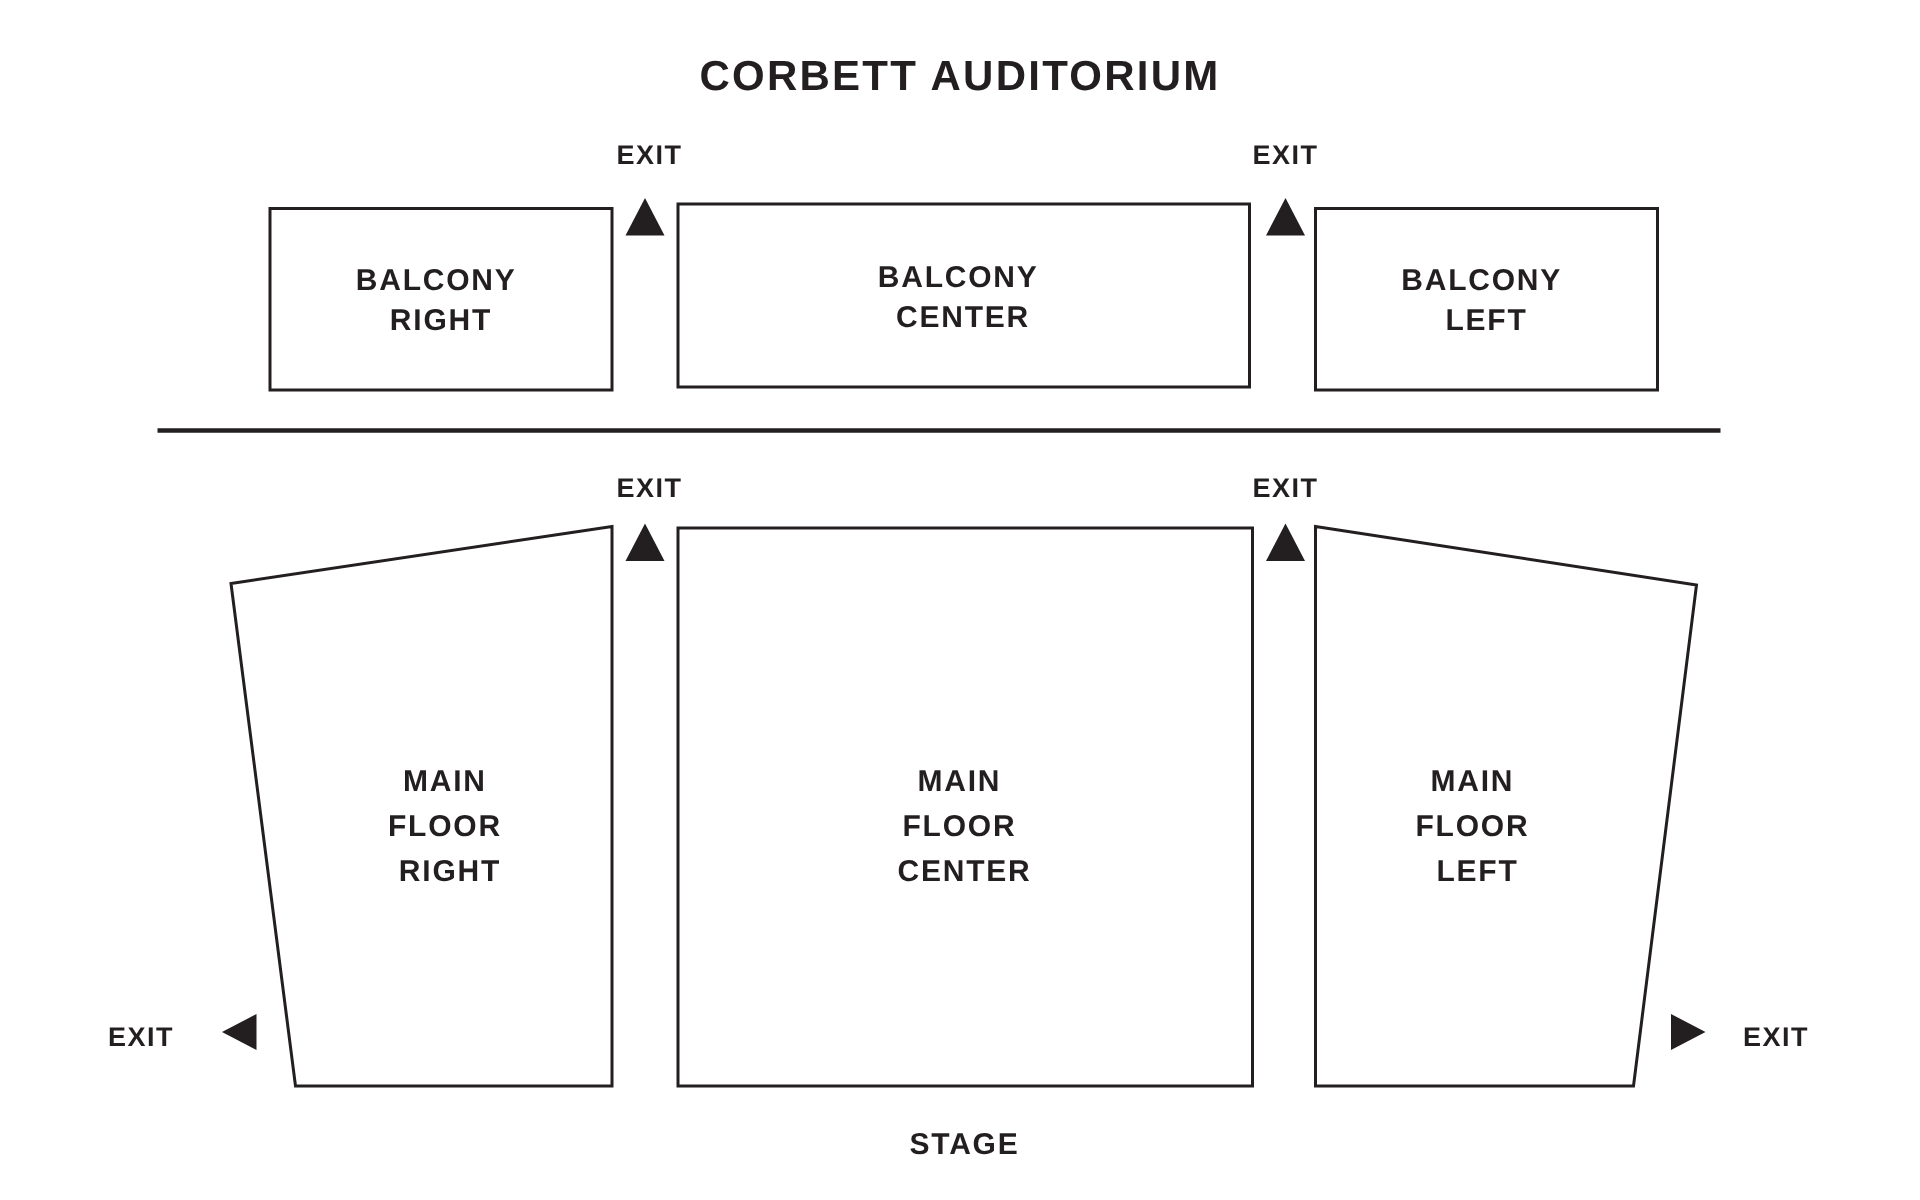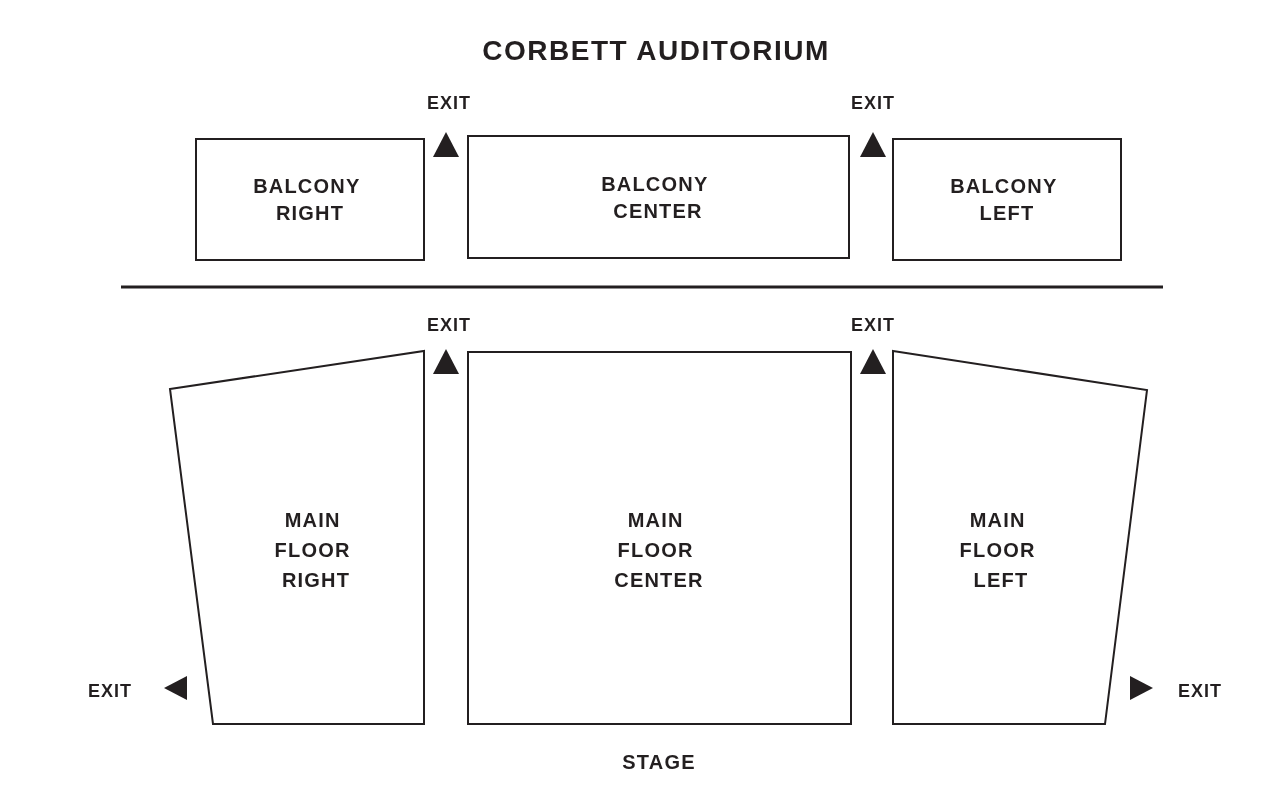--- a/index.html
+++ b/index.html
@@ -8,21 +8,20 @@
     background: #ffffff;
     width: 1280px;
     height: 800px;
     overflow: hidden;
   }
   .chart-wrap {
     position: relative;
     width: 1178px;
     height: 800px;
     font-family: "Liberation Sans", sans-serif;
-    padding-left: 16px;
   }
   svg { display: block; }
   .shape {
     fill: #ffffff;
     stroke: #231f20;
     stroke-width: 2;
   }
   .tri {
     fill: #231f20;
     stroke: none;

